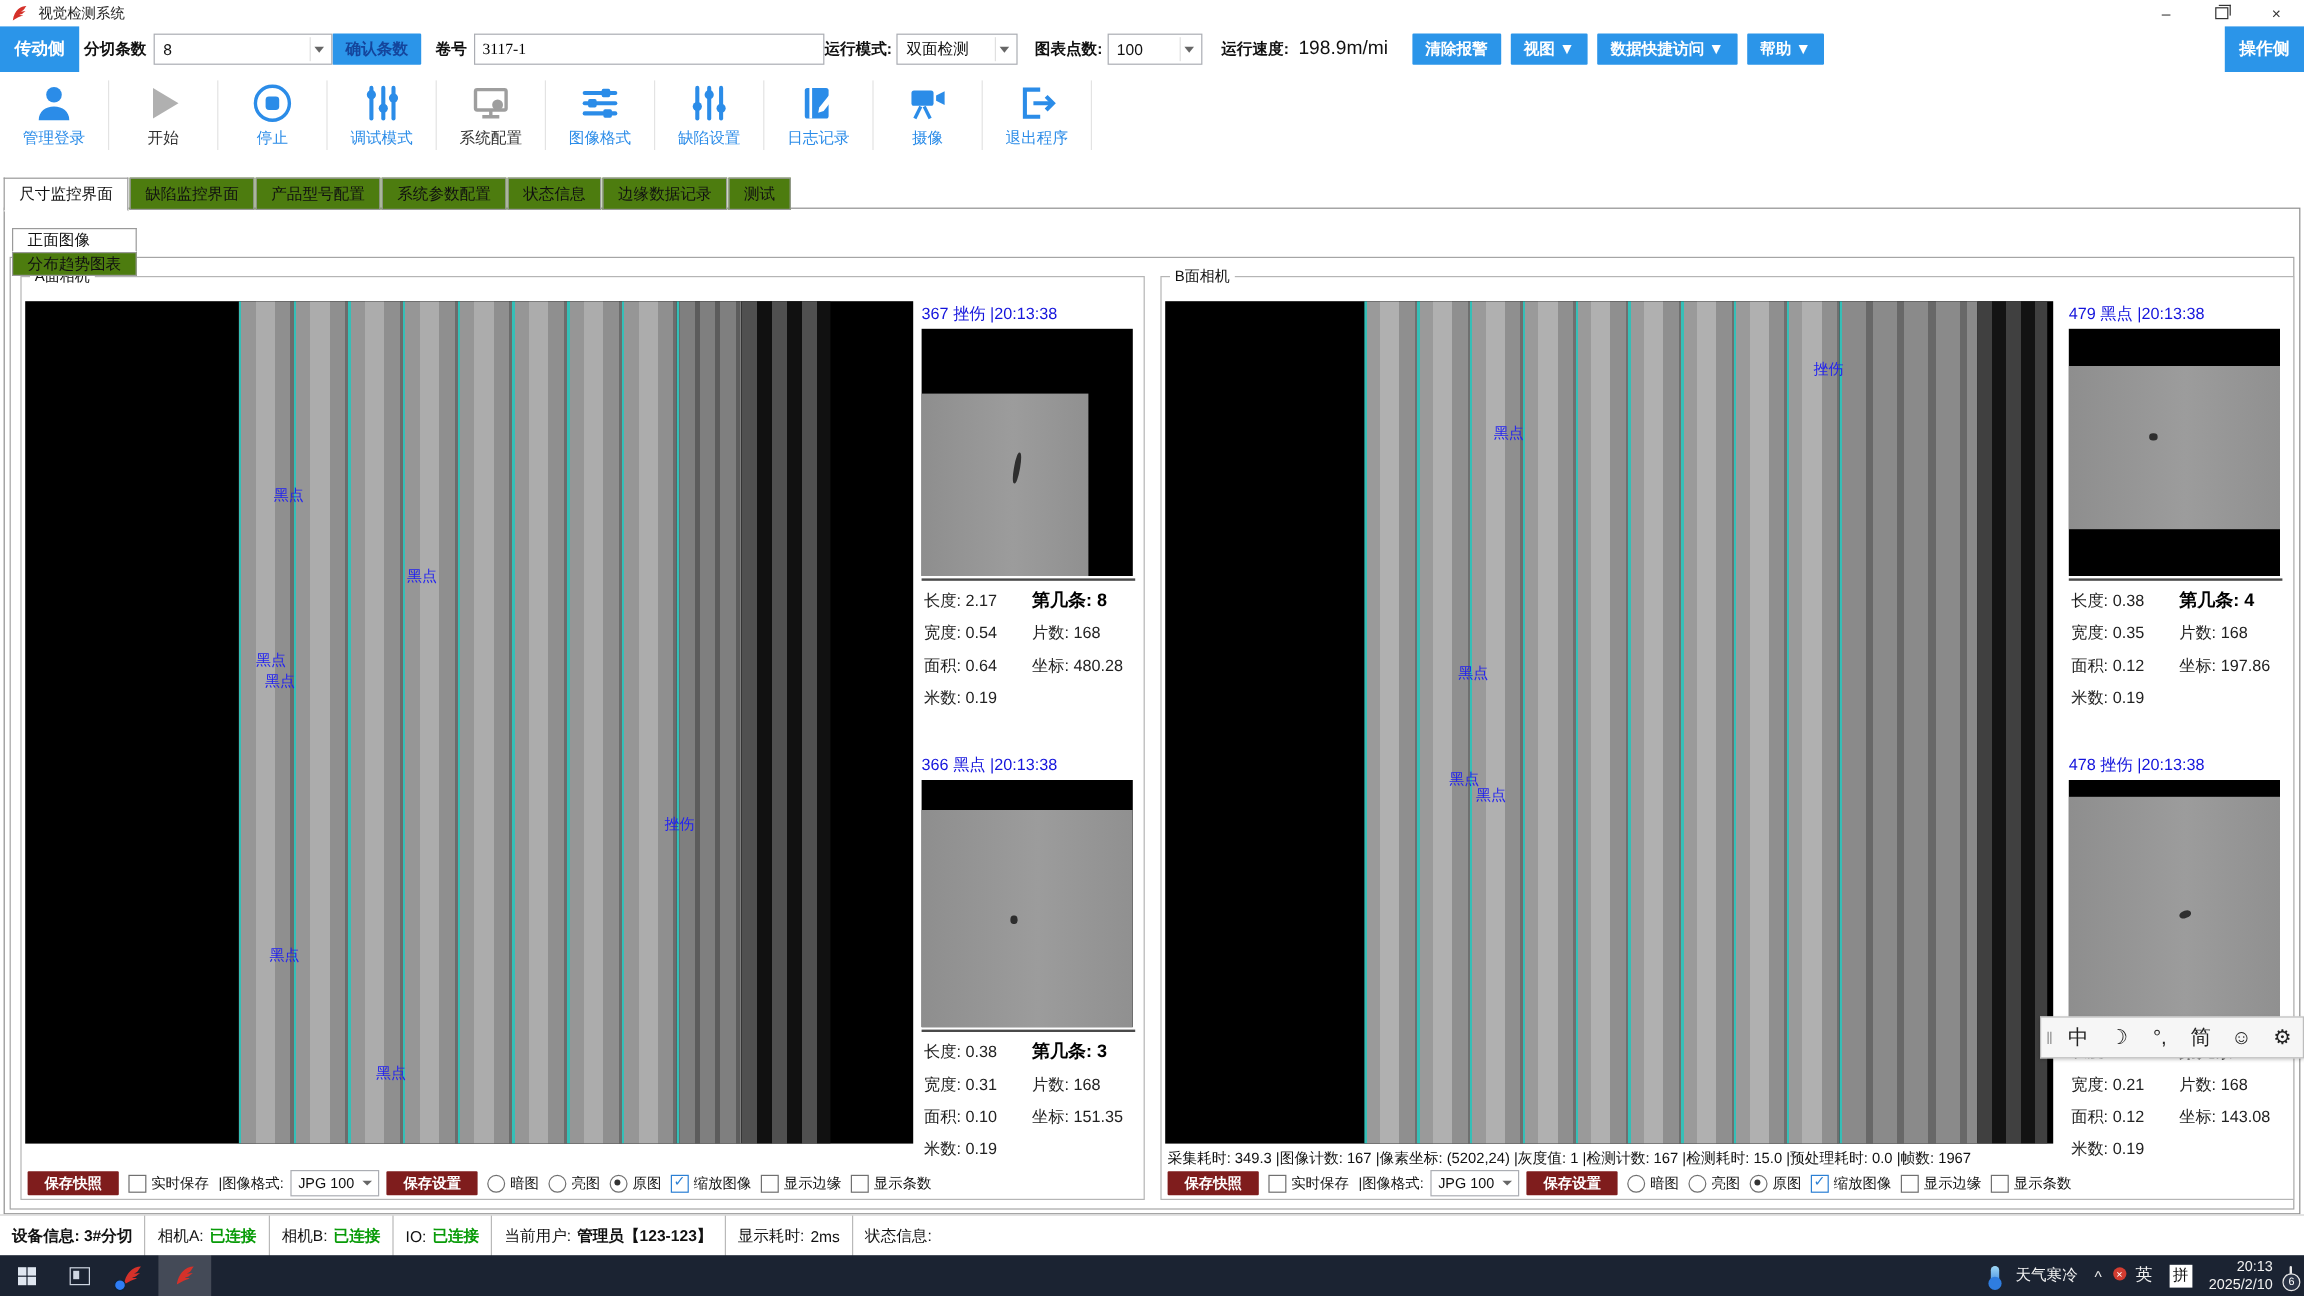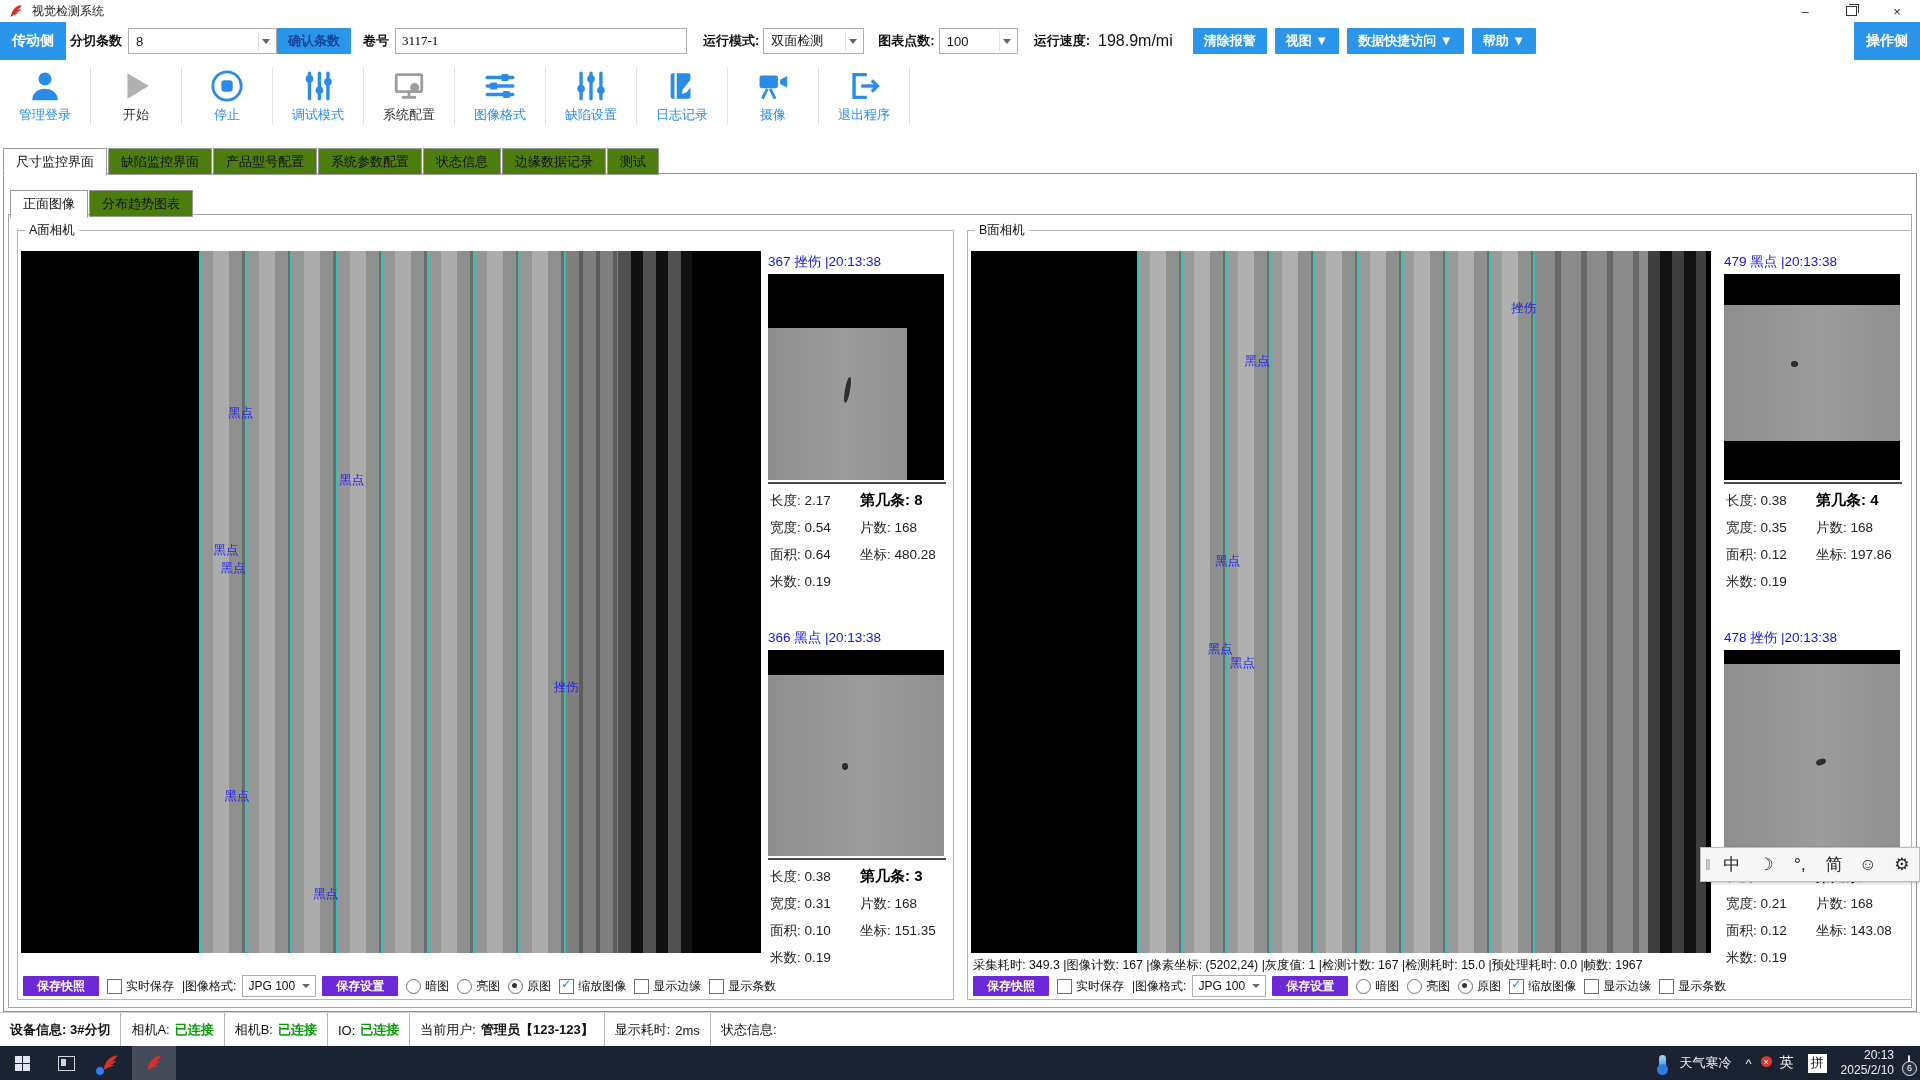--- a/index.html
+++ b/index.html
@@ -29,21 +29,21 @@
   .ic-item{display:flex;flex-direction:column;align-items:center;justify-content:center;padding:0 16px;min-width:58px;}
   .ic-item svg{width:34px;height:34px;}
   .ic-label{font-size:13px;margin-top:3px;color:#2B8CE8;}
   .ic-label.gray{color:#333;}
   .ic-sep{width:1px;height:58px;background:#e3e3e3;}
   
   .tabstrip{position:absolute;left:3px;top:148px;height:26px;display:flex;z-index:5;}
   .tab{padding:0 12px;height:25px;display:flex;align-items:center;background:#4d7c0f;border:1px solid #9a9a9a;margin-right:1px;font-size:13px;}
   .tab.active{background:#fff;border-bottom:1px solid #fff;height:26px;font-weight:normal;}
   .tabpage{position:absolute;left:3px;top:173px;right:3px;bottom:68px;border:1px solid #8f8f8f;background:#fff;}
-  .subtabstrip{position:absolute;left:10px;top:190px;height:25px;display:flex;z-index:5;}
+  .subtabstrip{position:absolute;left:10px;top:190px;height:25px;display:flex;z-index:5;flex-direction:column;}
   .subpage{position:absolute;left:8px;top:214px;right:8px;bottom:72px;border:1px solid #a5a5a5;background:#fff;}
   
   .groupbox{position:absolute;border:1px solid #b5b5b5;background:#fff;}
   .gb-a{left:17px;top:230px;width:935px;height:768px;}
   .gb-b{left:967px;top:230px;width:943px;height:768px;}
   .gb-label{position:absolute;top:-9px;left:7px;background:#fff;padding:0 4px;font-size:12.5px;color:#111;}
   .camimg{position:absolute;left:3px;top:20px;width:740px;height:702px;background:#000;overflow:hidden;}
   .zone{position:absolute;top:0;bottom:0;}
   .ann{position:absolute;color:#2323f0;font-size:12.5px;white-space:nowrap;}
   
@@ -52,21 +52,21 @@
   .defhead{font-size:13.5px;color:#1414dc;height:20px;white-space:nowrap;}
   .defthumb{position:absolute;left:0;top:21px;width:176px;height:206px;background:#000;overflow:hidden;}
   .t-gray{position:absolute;background:linear-gradient(90deg,#8e8e8e,#9c9c9c 55%,#909090);}
   .t-mark{position:absolute;background:#2e2e2e;border-radius:45%;}
   .deffields{position:absolute;left:0;top:229px;width:178px;height:140px;border-top:2px solid #4a4a4a;font-size:13.5px;}
   .frow{position:absolute;white-space:nowrap;color:#222;}
   .fstrip{font-weight:bold;font-size:15px;color:#000;}
   
   .stats{position:absolute;left:5px;top:726px;right:4px;font-size:12.3px;color:#111;white-space:nowrap;overflow:hidden;}
   .ctrlrow{position:absolute;left:5px;top:744px;right:2px;height:22px;display:flex;align-items:center;font-size:12px;white-space:nowrap;}
-  .smallbtn{background:#6d28d9;color:#fff;height:20px;padding:0 14px;font-size:12px;display:inline-flex;align-items:center;font-weight:bold;border-radius:1px;}
+  .smallbtn{background:#7f1d1d;color:#fff;height:20px;padding:0 14px;font-size:12px;display:inline-flex;align-items:center;font-weight:bold;border-radius:1px;}
   .cb{width:13px;height:13px;border:1px solid #707070;background:#fff;display:inline-block;position:relative;margin:0 4px 0 8px;flex:none;}
   .cb.on{border-color:#2b7fd4;}
   .cb.on::after{content:"✓";position:absolute;left:1px;top:-3px;font-size:12px;color:#2b7fd4;font-weight:bold;}
   .rb{width:13px;height:13px;border:1px solid #707070;border-radius:50%;background:#fff;display:inline-block;position:relative;margin:0 4px 0 8px;flex:none;}
   .rb.on::after{content:"";position:absolute;left:3px;top:3px;width:5px;height:5px;border-radius:50%;background:#333;}
   .fmtsel{height:20px;border:1px solid #ABADB3;background:#fff;display:inline-flex;align-items:center;padding:0 20px 0 5px;position:relative;margin:0 6px;font-size:12px;}
   .fmtsel::after{content:"";position:absolute;right:5px;top:8px;border-left:4px solid transparent;border-right:4px solid transparent;border-top:4px solid #666;}
   
   .imebar{position:absolute;left:1700px;top:847px;width:218px;height:33px;background:#f6f6f6;border:1px solid #bdbdbd;box-shadow:0 1px 3px rgba(0,0,0,.25);display:flex;align-items:center;z-index:40;font-size:17px;color:#222;}
   .ime-handle{color:#999;font-size:14px;padding:0 4px;}
@@ -117,21 +117,21 @@
     </div>
   </div>
 
   <div class="toolbar">
     <div class="sidebtn">传动侧</div>
     <span class="tlabel" style="margin-left:4px">分切条数</span>
     <div class="sel" style="width:118px;margin-left:6px">8</div>
     <button class="bluebtn confirmbtn" style="">确认条数</button>
     <span class="tlabel" style="margin-left:12px">卷号</span>
     <input class="tinput" style="width: 278px; margin-left: 6px;" value="3117-1">
-    <span class="tlabel" style="margin-left:16px">运行模式:</span>
+    <span class="tlabel" style="">运行模式:</span>
     <div class="sel" style="width:70px;margin-left:4px">双面检测</div>
     <span class="tlabel" style="margin-left:14px">图表点数:</span>
     <div class="sel" style="width:48px;margin-left:4px">100</div>
     <span class="tlabel" style="margin-left:16px">运行速度:</span>
     <span class="speedval" style="margin-left:8px">198.9m/mi</span>
     <button class="bluebtn" style="margin-left:20px">清除报警</button>
     <button class="bluebtn" style="margin-left:8px">视图 ▼</button>
     <button class="bluebtn" style="margin-left:8px">数据快捷访问 ▼</button>
     <button class="bluebtn" style="margin-left:8px">帮助 ▼</button>
     <div class="sidebtn" style="margin-left:auto">操作侧</div>

